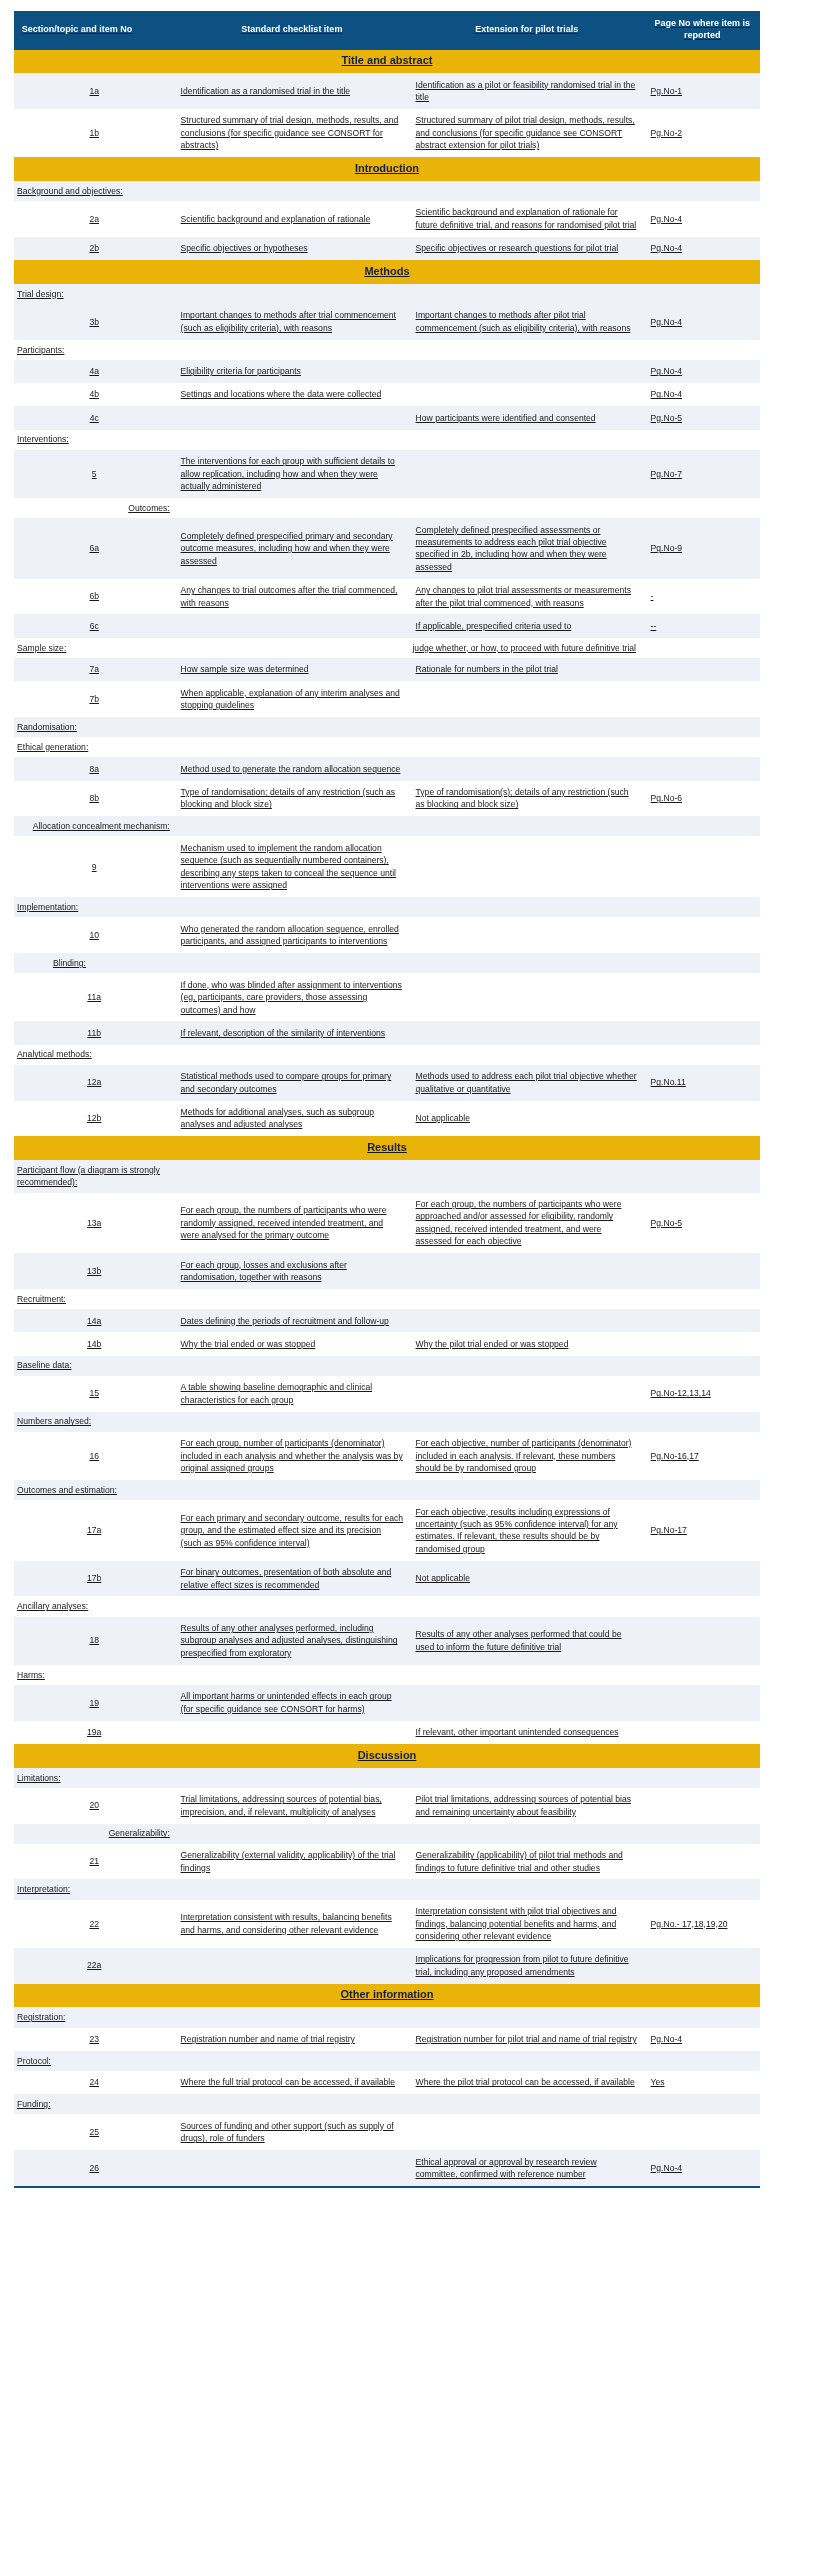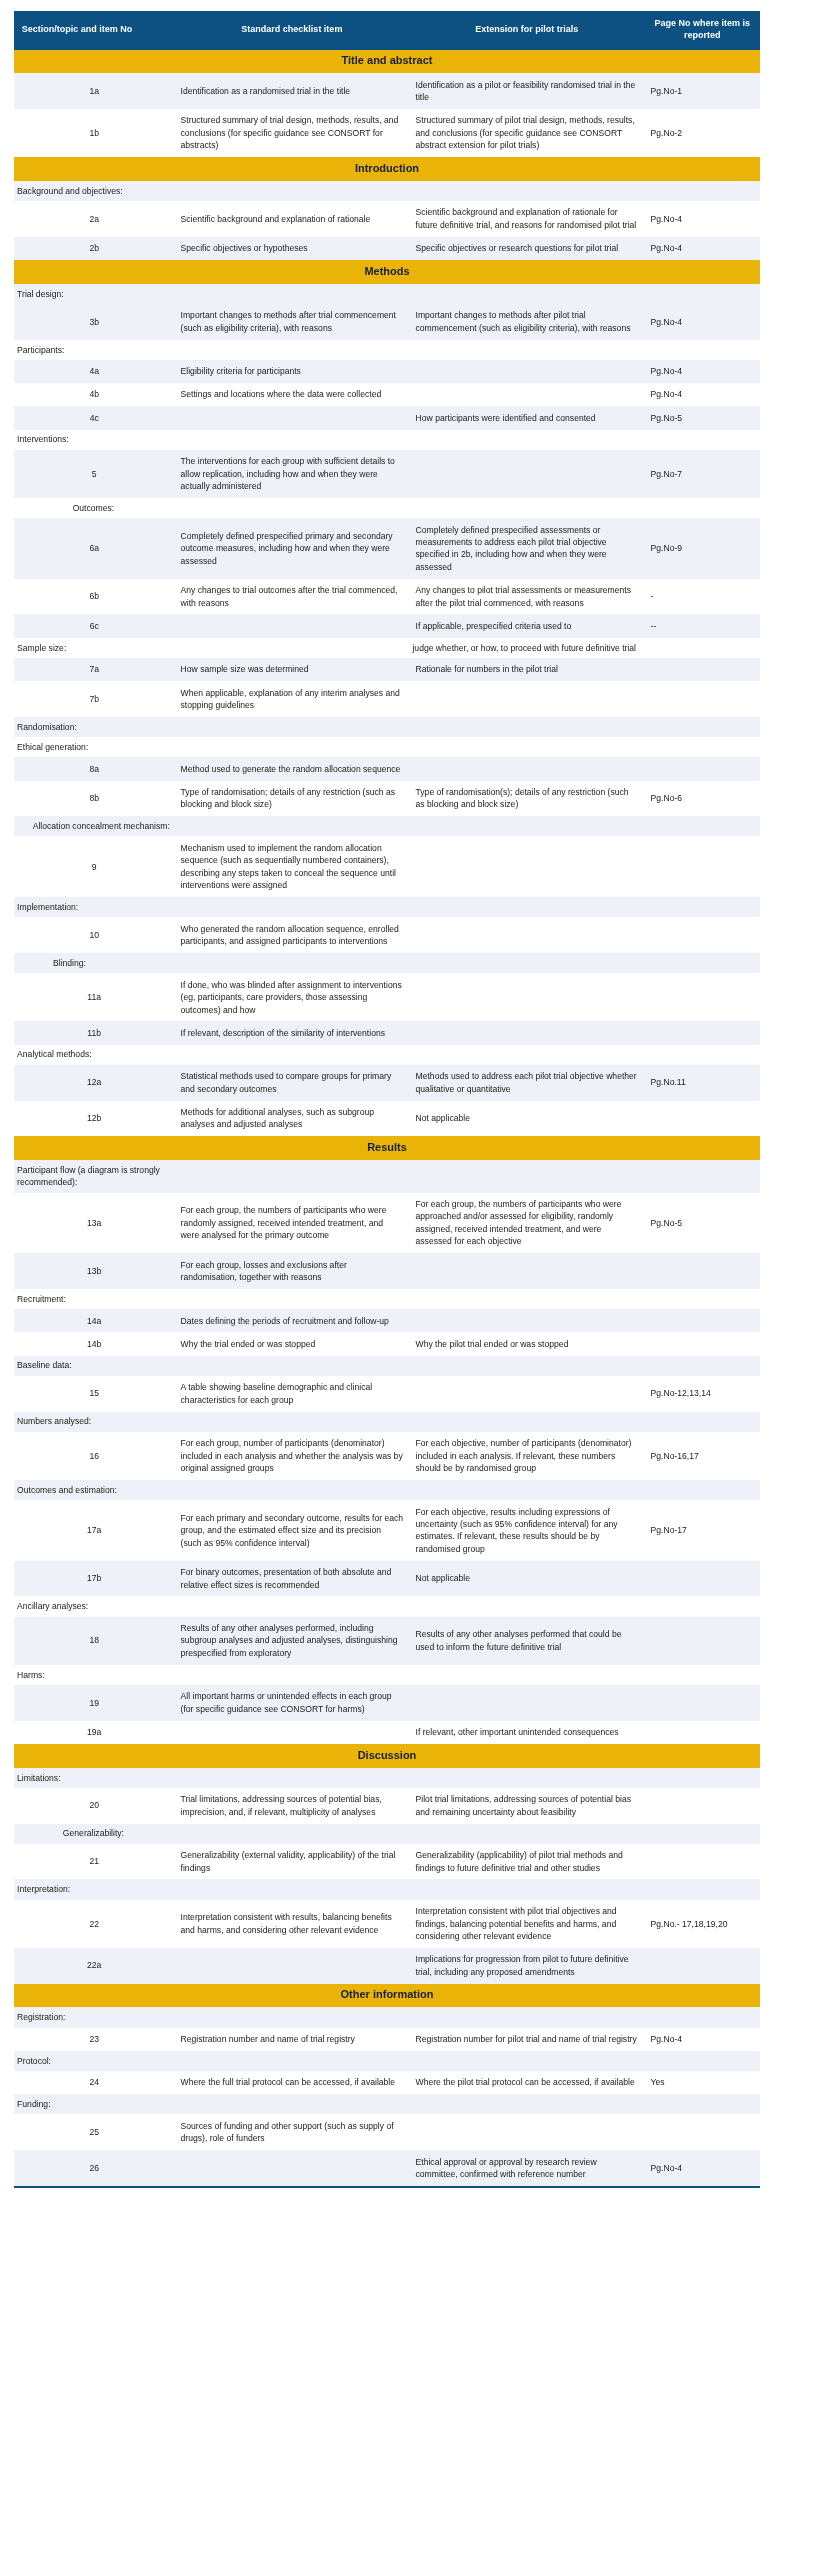--- a/index.html
+++ b/index.html
@@ -10,20 +10,21 @@
   body {
     width: 823px;
     font-family: "Liberation Sans", sans-serif;
     color: #1a1a1a;
     -webkit-font-smoothing: antialiased;
   }
   .sheet {
     width: 774px;
     box-sizing: border-box;
     padding: 10.8px 14px 17px 14px;
+    text-decoration: underline;
   }
   table.checklist {
     width: 100%;
     border-collapse: collapse;
     table-layout: fixed;
     font-size: 8.6px;
     line-height: 1.45;
   }
   table.checklist col.c-item   { width: 21.5%; }
   table.checklist col.c-std    { width: 31.5%; }
@@ -195,21 +196,21 @@
           <td class="cell-ext"></td>
           <td class="cell-page"></td>
         </tr>
         <tr class="item shade">
           <td class="cell-item">5</td>
           <td class="cell-std">The interventions for each group with sufficient details to allow replication, including how and when they were actually administered</td>
           <td class="cell-ext"></td>
           <td class="cell-page">Pg.No-7</td>
         </tr>
         <tr class="group plain">
-          <td class="cell-item" style="text-align: center;">Outcomes:</td>
+          <td class="cell-item" style="text-align: right;">Outcomes:</td>
           <td class="cell-std"></td>
           <td class="cell-ext"></td>
           <td class="cell-page"></td>
         </tr>
         <tr class="item shade">
           <td class="cell-item">6a</td>
           <td class="cell-std">Completely defined prespecified primary and secondary outcome measures, including how and when they were assessed</td>
           <td class="cell-ext">Completely defined prespecified assessments or measurements to address each pilot trial objective specified in 2b, including how and when they were assessed</td>
           <td class="cell-page">Pg.No-9</td>
         </tr>
@@ -447,21 +448,21 @@
           <td class="cell-ext"></td>
           <td class="cell-page"></td>
         </tr>
         <tr class="item plain">
           <td class="cell-item">20</td>
           <td class="cell-std">Trial limitations, addressing sources of potential bias, imprecision, and, if relevant, multiplicity of analyses</td>
           <td class="cell-ext">Pilot trial limitations, addressing sources of potential bias and remaining uncertainty about feasibility</td>
           <td class="cell-page"></td>
         </tr>
         <tr class="group shade">
-          <td class="cell-item" style="text-align: center;">Generalizability:</td>
+          <td class="cell-item" style="text-align: right;">Generalizability:</td>
           <td class="cell-std"></td>
           <td class="cell-ext"></td>
           <td class="cell-page"></td>
         </tr>
         <tr class="item plain">
           <td class="cell-item">21</td>
           <td class="cell-std">Generalizability (external validity, applicability) of the trial findings</td>
           <td class="cell-ext">Generalizability (applicability) of pilot trial methods and findings to future definitive trial and other studies</td>
           <td class="cell-page"></td>
         </tr>

